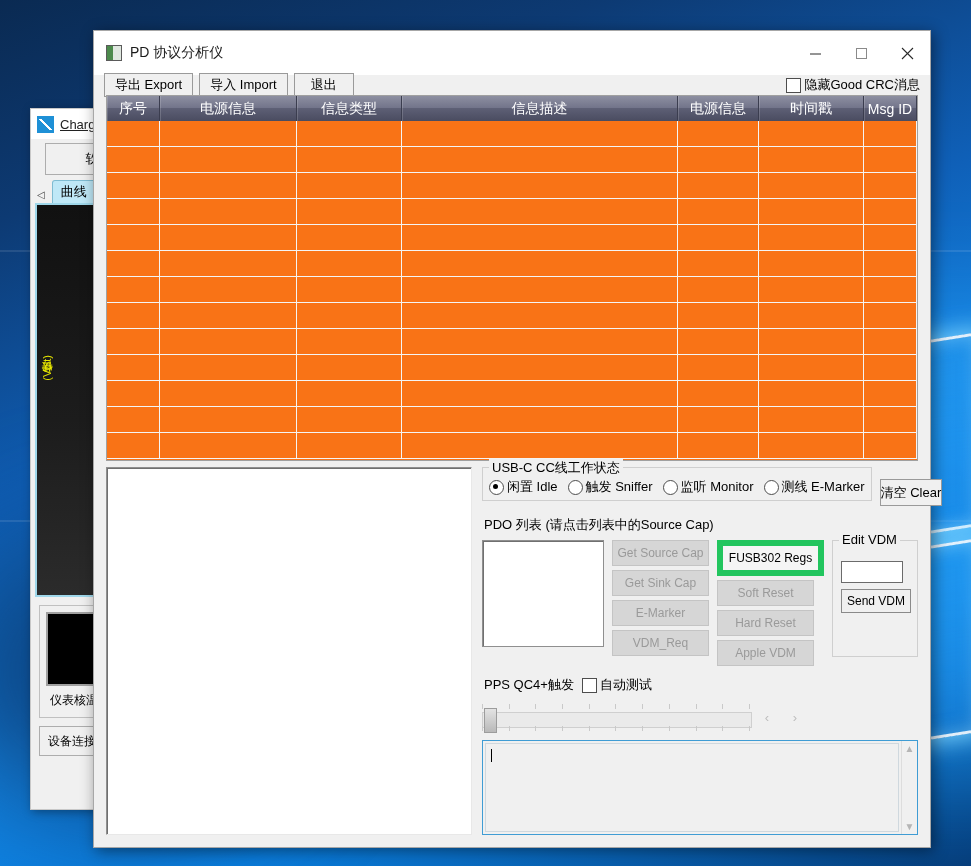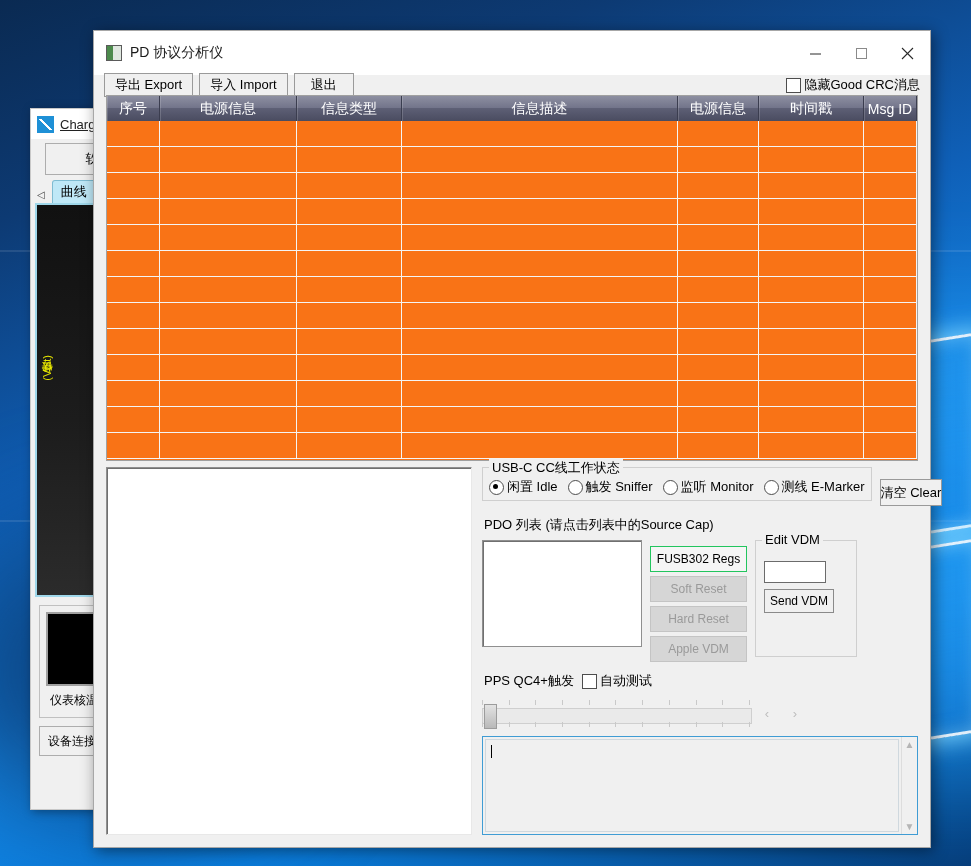--- a/index.html
+++ b/index.html
@@ -103,21 +103,21 @@
   #ccgrp{flex:1;}
   .clearbtn{width:78px;height:25px;border:1px solid #9a9a9a;background:#f0f0f0;font-size:13px;
     display:flex;align-items:center;justify-content:center;margin-top:12px;white-space:nowrap;}
 
   .pdolabel{font-size:13px;padding:6px 0 2px 2px;white-space:nowrap;}
   .midrow{display:flex;gap:8px;align-items:flex-start;}
   #pdolist{width:158px;height:105px;background:#fff;border:1px solid #8f8f8f;box-shadow:inset 1px 1px 0 #707070;}
   .btncol{display:flex;flex-direction:column;gap:4px;}
   .dbtn{width:95px;height:24px;border:1px solid #c4c4c4;background:#d6d6d6;color:#9a9a9a;
     font-size:12px;display:flex;align-items:center;justify-content:center;white-space:nowrap;}
-  .dbtn.en{background:#f5f5f5;border:1px solid #22c55e;color:#000;margin-top:6px;}
+  .dbtn.en{background:#f5f5f5;border:6px solid #22c55e;color:#000;}
   #vdmgrp{width:88px;min-height:105px;}
   #vdmgrp .inp{width:60px;height:20px;background:#fff;border:1px solid #6b6b6b;margin:14px 0 6px 2px;}
   #vdmgrp .sbtn{width:68px;height:22px;border:1px solid #8a8a8a;background:#f0f0f0;font-size:12px;
     display:flex;align-items:center;justify-content:center;margin-left:2px;white-space:nowrap;}
 
   .ppsrow{display:flex;align-items:center;gap:8px;padding:6px 0 0 2px;font-size:13px;white-space:nowrap;}
   .sliderrow{display:flex;align-items:center;gap:6px;padding-top:4px;}
   .slider{position:relative;width:268px;height:30px;flex:0 0 auto;}
   .slider .track{position:absolute;left:0;top:10px;width:100%;height:14px;
     background:#eaeaea;border:1px solid #cfcfcf;}
@@ -375,20 +375,26 @@
               </span>
             </div>
         </div>
         <div class="clearbtn">清空 Clear</div>
       </div>
 
       <div class="pdolabel">PDO 列表 (请点击列表中的Source Cap)</div>
 
       <div class="midrow">
         <div id="pdolist"></div>
+        <div class="btncol" id="btncol1">
+            <div class="dbtn">Get Source Cap</div>
+            <div class="dbtn">Get Sink Cap</div>
+            <div class="dbtn">E-Marker</div>
+            <div class="dbtn">VDM_Req</div>
+          </div>
         <div class="btncol" id="btncol2">
             <div class="dbtn en">FUSB302 Regs</div>
             <div class="dbtn">Soft Reset</div>
             <div class="dbtn">Hard Reset</div>
             <div class="dbtn">Apple VDM</div>
           </div>
         <div class="grp" id="vdmgrp">
           <span class="cap">Edit VDM</span>
           <div class="inp"></div>
           <div class="sbtn">Send VDM</div>

